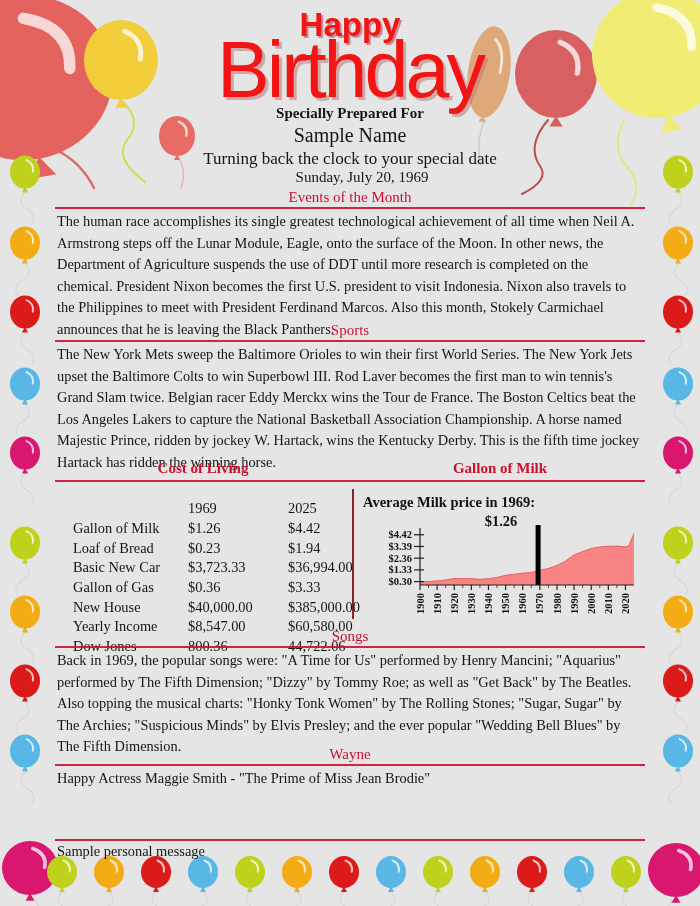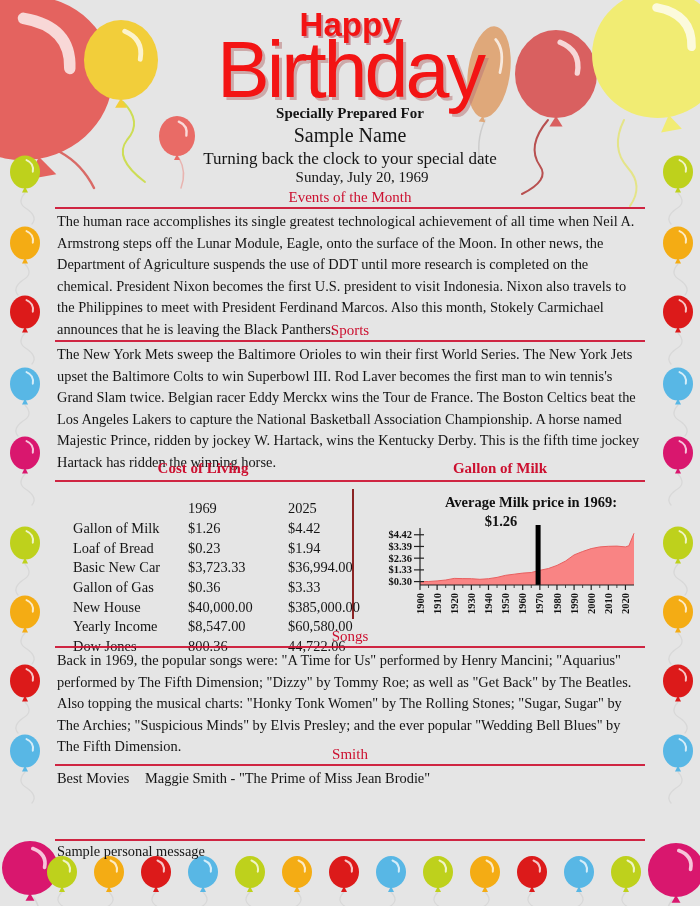--- a/index.html
+++ b/index.html
@@ -27,21 +27,21 @@
   .pane-head{position:absolute;top:2px;font-weight:bold;font-size:15px;color:#cc1030;text-align:center;}
   .pane-head.left{left:0;width:296px;}
   .pane-head.right{left:300px;width:290px;}
   .two-col .rule2{position:absolute;left:0;top:22px;width:590px;height:2px;background:#cc1030;opacity:.9;}
   .vdivider{position:absolute;left:297px;top:31px;width:2px;height:130px;background:#8b2424;}
 
   .col-table{position:absolute;left:2px;top:41px;width:290px;font-size:14.4px;margin-left:16px;}
   .col-table .trow{display:grid;grid-template-columns:115px 100px 75px;height:19.7px;align-items:center;}
   .col-table .thead{padding-left:115px;height:19.7px;display:grid;grid-template-columns:100px 75px;align-items:center;}
 
-  .chart-title{position:absolute;left:294px;top:36px;width:268px;text-align:right;font-weight:bold;font-size:14.5px;color:#111;}
+  .chart-title{position:absolute;left:308px;top:36px;width:268px;text-align:left;font-weight:bold;font-size:14.5px;color:#111;}
   .chart-value{position:absolute;left:312px;top:55px;width:268px;text-align:center;font-weight:bold;font-size:14.5px;color:#111;}
   #milk-chart{position:absolute;left:321px;top:67px;}
 
   .movies-rows{position:absolute;left:57px;top:769px;width:560px;font-size:14.4px;}
   .movies-rows .mrow{display:grid;grid-template-columns:88px auto;height:19.3px;align-items:center;}
 
   .footer-msg{position:absolute;left:57px;top:843px;font-size:14.4px;}
 </style>
 </head>
 <body>
@@ -484,25 +484,25 @@
           <text transform="translate(218.7,68) rotate(-90)" text-anchor="end" font-size="10.5" font-weight="bold" font-family="&quot;Liberation Serif&quot;, serif" fill="#111">2000</text>
           <text transform="translate(235.8,68) rotate(-90)" text-anchor="end" font-size="10.5" font-weight="bold" font-family="&quot;Liberation Serif&quot;, serif" fill="#111">2010</text>
           <text transform="translate(252.9,68) rotate(-90)" text-anchor="end" font-size="10.5" font-weight="bold" font-family="&quot;Liberation Serif&quot;, serif" fill="#111">2020</text>
         </svg>
     </div>
 
     <div class="sec-head" style="top:628px">Songs</div>
     <div class="rule" style="top:646px"></div>
     <div class="para" style="top:650px">Back in 1969, the popular songs were: "A Time for Us" performed by Henry Mancini; "Aquarius" performed by The Fifth Dimension; "Dizzy" by Tommy Roe; as well as "Get Back" by The Beatles. Also topping the musical charts: "Honky Tonk Women" by The Rolling Stones; "Sugar, Sugar" by The Archies; "Suspicious Minds" by Elvis Presley; and the ever popular "Wedding Bell Blues" by The Fifth Dimension.</div>
 
-    <div class="sec-head" style="top:746px">Smith</div>
+    <div class="sec-head" style="top:746px">Wayne</div>
     <div class="rule" style="top:764px"></div>
     <div class="movies-rows">
       <div class="mrow">
-        <span>Best Movies</span>
+        <span>Happy Actress</span>
         <span>Maggie Smith - "The Prime of Miss Jean Brodie"</span>
       </div>
     </div>
 
     <div class="rule" style="top:839px"></div>
     <div class="footer-msg">Sample personal message</div>
 
   </div>
 </div>
 

